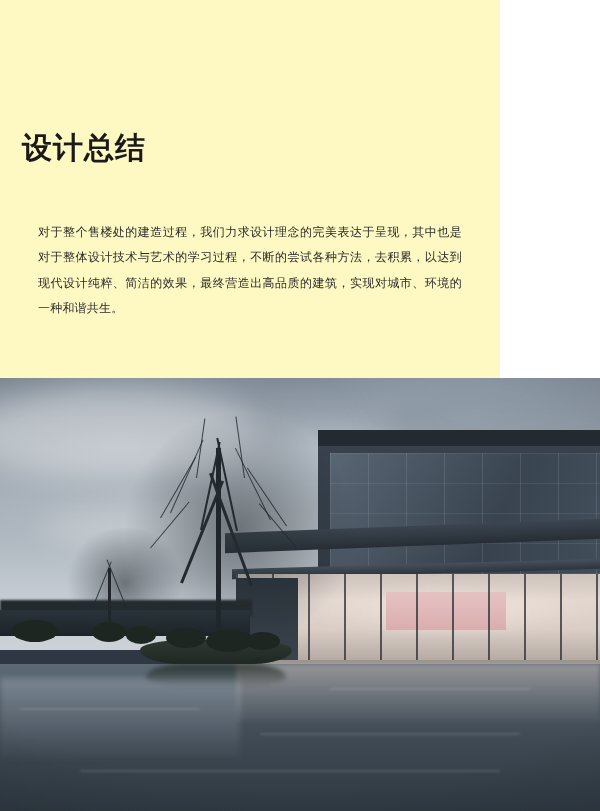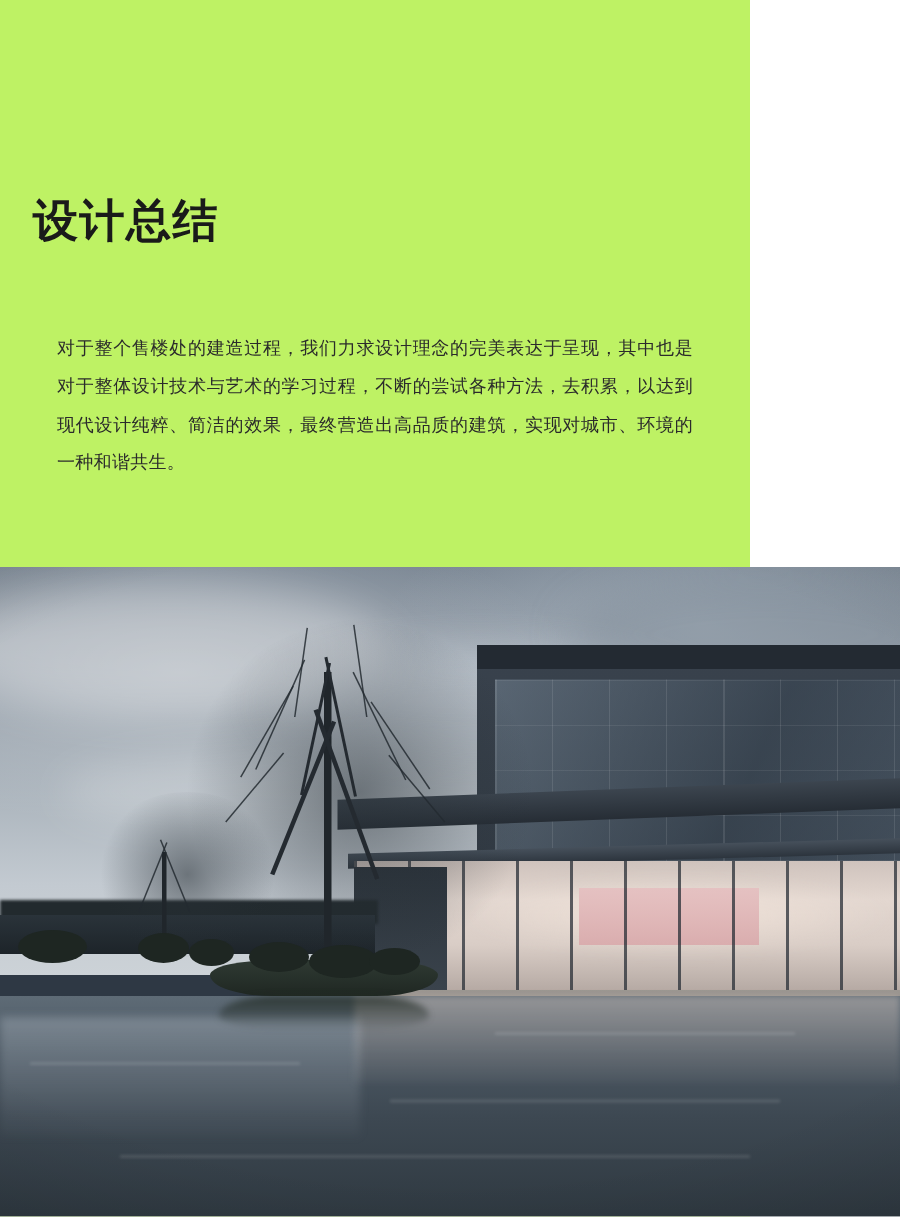--- a/index.html
+++ b/index.html
@@ -11,21 +11,21 @@
     width: 600px;
     height: 811px;
     overflow: hidden;
     font-family: "Liberation Sans", sans-serif;
     color: #231f20;
   }
   .page {
     position: relative;
     width: 500px;
     height: 811px;
-    background: #bef264;
+    background: #fef9c3;
     box-sizing: border-box;
   }
   .content {
     padding: 0 22px;
   }
   .title {
     margin: 0;
     padding-top: 130px;
     font-size: 30px;
     font-weight: 700;

